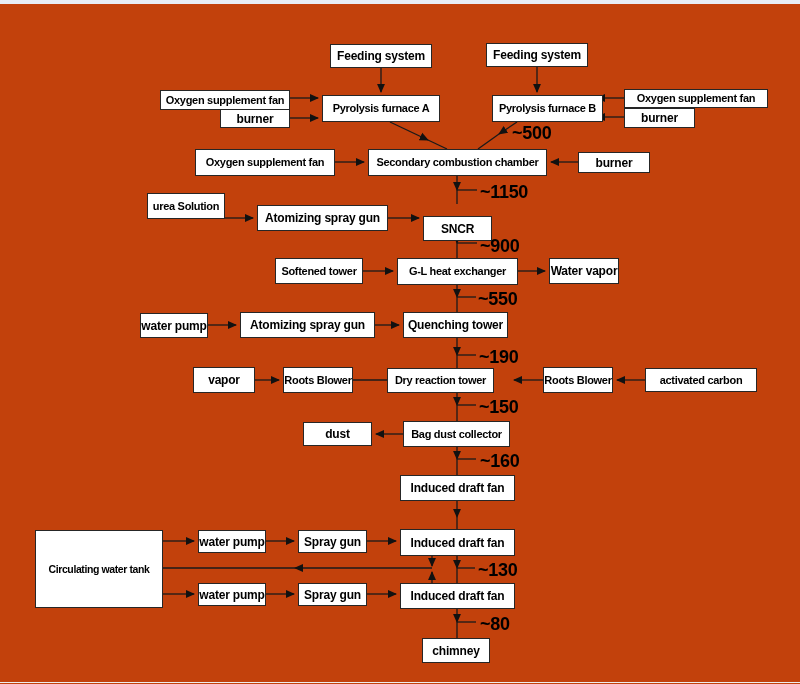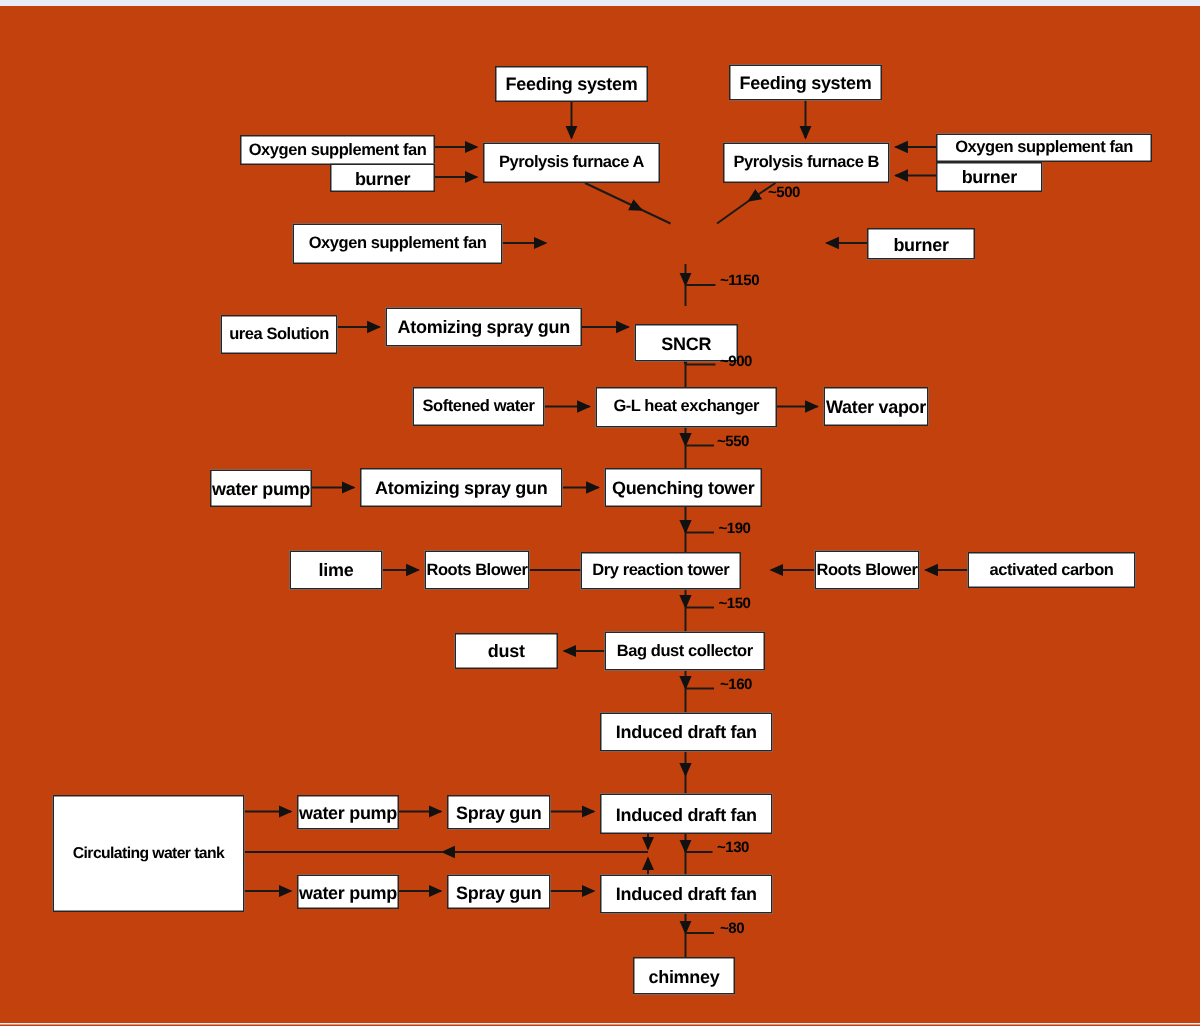--- a/index.html
+++ b/index.html
@@ -7,21 +7,21 @@
          font-family:"Liberation Sans",sans-serif;}
   #topstrip{position:absolute;left:0;top:0;width:800px;height:4px;background:#e8edf5;}
   #bottomline{position:absolute;left:0;top:682px;width:800px;height:1px;background:#ededed;}
   svg.wires{position:absolute;left:0;top:0;width:800px;height:684px;}
   .ln{stroke:#1a1a1a;stroke-width:1.3;fill:none;}
   .node{position:absolute;box-sizing:border-box;background:#ffffff;border:1.5px solid #262626;
         display:flex;align-items:center;justify-content:center;color:#000;font-weight:bold;
         font-size:12px;letter-spacing:-0.2px;white-space:nowrap;text-align:center;line-height:1;}
   .node.sm{font-size:11px;letter-spacing:-0.3px;}
   .node.xs{font-size:10.5px;letter-spacing:-0.4px;}
-  .temp{position:absolute;color:#000;font-weight:bold;font-size:10px;letter-spacing:-0.3px;
+  .temp{position:absolute;color:#000;font-weight:bold;font-size:18px;letter-spacing:-0.3px;
         white-space:nowrap;line-height:1;}
 </style>
 </head>
 <body>
 
 <div id="stage">
   <div id="topstrip"></div>
   <div id="bottomline"></div>
 
   <svg class="wires" viewBox="0 0 800 684">
@@ -115,40 +115,41 @@
       <line class="ln" x1="432" y1="583" x2="432" y2="572" marker-end="url(#ah)"></line>
     </g>
   </svg>
 
   <div class="node" style="left:330px;top:44px;width:102px;height:24px">Feeding system</div>
   <div class="node" style="left:486px;top:43px;width:102px;height:24px">Feeding system</div>
 
   <div class="node sm" style="left:160px;top:90px;width:130px;height:20px">Oxygen supplement fan</div>
   <div class="node" style="left:220px;top:109px;width:70px;height:19px">burner</div>
   <div class="node sm" style="left:322px;top:95px;width:118px;height:27px">Pyrolysis furnace A</div>
-  <div class="node sm" style="left:482px;top:95px;width:111px;height:27px">Pyrolysis furnace B</div>
+  <div class="node sm" style="left:492px;top:95px;width:111px;height:27px">Pyrolysis furnace B</div>
   <div class="node sm" style="left:624px;top:89px;width:144px;height:19px">Oxygen supplement fan</div>
   <div class="node" style="left:624px;top:108px;width:71px;height:20px">burner</div>
 
   <div class="node sm" style="left:195px;top:149px;width:140px;height:27px">Oxygen supplement fan</div>
+  <div class="node sm" style="left:368px;top:149px;width:179px;height:27px">Secondary combustion chamber</div>
   <div class="node" style="left:578px;top:152px;width:72px;height:21px">burner</div>
 
-  <div class="node sm" style="left:147px;top:210px;width:78px;height:26px">urea Solution</div>
+  <div class="node sm" style="left:147px;top:193px;width:78px;height:26px">urea Solution</div>
   <div class="node" style="left:257px;top:205px;width:131px;height:26px">Atomizing spray gun</div>
   <div class="node" style="left:423px;top:216px;width:69px;height:25px">SNCR</div>
 
-  <div class="node sm" style="left:275px;top:258px;width:88px;height:26px">Softened water</div>
+  <div class="node sm" style="left:275px;top:258px;width:88px;height:26px">Softened tower</div>
   <div class="node sm" style="left:397px;top:258px;width:121px;height:27px">G-L heat exchanger</div>
   <div class="node" style="left:549px;top:258px;width:70px;height:26px">Water vapor</div>
 
   <div class="node" style="left:140px;top:313px;width:68px;height:25px">water pump</div>
   <div class="node" style="left:240px;top:312px;width:135px;height:26px">Atomizing spray gun</div>
   <div class="node" style="left:403px;top:312px;width:105px;height:26px">Quenching tower</div>
 
-  <div class="node" style="left:193px;top:367px;width:62px;height:26px">lime</div>
+  <div class="node" style="left:193px;top:367px;width:62px;height:26px">vapor</div>
   <div class="node sm" style="left:283px;top:367px;width:70px;height:26px">Roots Blower</div>
   <div class="node sm" style="left:387px;top:368px;width:107px;height:25px">Dry reaction tower</div>
   <div class="node sm" style="left:543px;top:367px;width:70px;height:26px">Roots Blower</div>
   <div class="node sm" style="left:645px;top:368px;width:112px;height:24px">activated carbon</div>
 
   <div class="node" style="left:303px;top:422px;width:69px;height:24px">dust</div>
   <div class="node sm" style="left:403px;top:421px;width:107px;height:26px">Bag dust collector</div>
 
   <div class="node" style="left:400px;top:475px;width:115px;height:26px">Induced draft fan</div>
   <div class="node" style="left:400px;top:529px;width:115px;height:27px">Induced draft fan</div>

